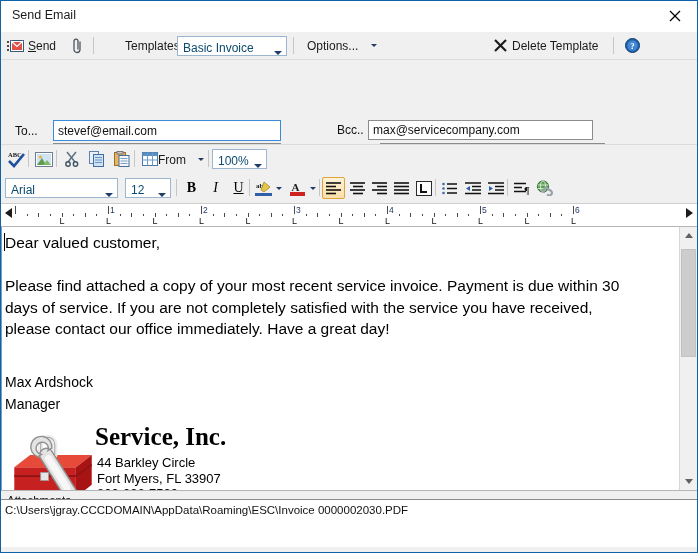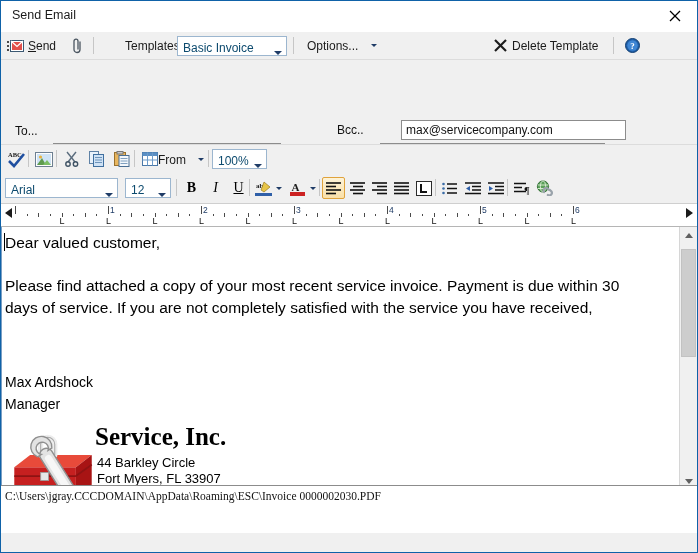--- a/index.html
+++ b/index.html
@@ -204,26 +204,27 @@
       <svg width="15" height="15" viewBox="0 0 15 15">
         <circle cx="7.5" cy="7.5" r="7" fill="#1f5fa8" stroke="#123f72"></circle>
         <circle cx="7.5" cy="7.5" r="5.2" fill="#3f86d4"></circle>
         <text x="7.5" y="11" font-size="9" font-family="Liberation Serif, serif" font-weight="bold" fill="#fff" text-anchor="middle">?</text>
       </svg>
     </div>
   </div>
 
   <div class="fields">
     <div class="flab" style="left:14px;top:64px;">To...</div>
+    <input class="finput focused" style="left: 52px; top: 60px; width: 228px; height: 21px;" value="stevef@email.com">
 
     <div class="flab" style="left:14px;top:87px;">Cc...</div>
     <input class="finput" style="left: 52px; top: 83px; width: 228px; height: 21px;" value="">
 
     <div class="flab" style="left:336px;top:63px;">Bcc..</div>
-    <input class="finput" style="left: 400px; top: 60px; width: 225px; height: 20px;" value="max@servicecompany.com">
+    <input class="finput" style="left: 367px; top: 60px; width: 225px; height: 20px;" value="max@servicecompany.com">
 
     <div class="flink" style="left:331px;top:86px;">From...</div>
     <input class="finput" style="left: 379px; top: 83px; width: 225px; height: 20px;" value="Invoicing Department;bob@servicecompany.c">
 
     <div class="flab" style="left:7px;top:119px;">Subject</div>
     <input class="finput" style="left: 52px; top: 115px; width: 552px; height: 21px;" value="Service Invoice">
   </div>
 
   <div class="fmtbar">
     <div class="ibtn" style="left:4px;">
@@ -507,20 +508,21 @@
       </div>
   </div>
 
   <div class="bodyarea">
     <div class="caret"></div>
     <div class="bodytext">
       <p>Dear valued customer,</p>
       <div class="blank"></div>
       <p>Please find attached a copy of your most recent service invoice.  Payment is due within 30</p>
       <p>days of service.  If you are not completely satisfied with the service you have received,</p>
+      <p>please contact our office immediately.  Have a great day!</p>
     </div>
 
     <div class="sigblock">
       <div class="signame">Max Ardshock</div>
       <div class="signame">Manager</div>
       <div class="logorow">
         <svg class="logoimg" viewBox="0 0 100 100">
 
           <ellipse cx="52" cy="86" rx="42" ry="6" fill="#dcdcdc" opacity="0.55"></ellipse>
 
@@ -559,17 +561,17 @@
       <div class="sthumb" style="top:22px;height:108px;"></div>
       <div class="sbtn bot">
           <span class="chev dn"></span>
         </div>
     </div>
   </div>
 
   <div class="attachbar">
     <span class="alab">Attachments</span>
   </div>
-  <div class="attachbox" style="top:484px;font-family:Liberation Serif, serif;">
+  <div class="attachbox" style="top:498px;">
     <div class="apath">C:\Users\jgray.CCCDOMAIN\AppData\Roaming\ESC\Invoice 0000002030.PDF</div>
   </div>
 
 </div>
 
 </body></html>

